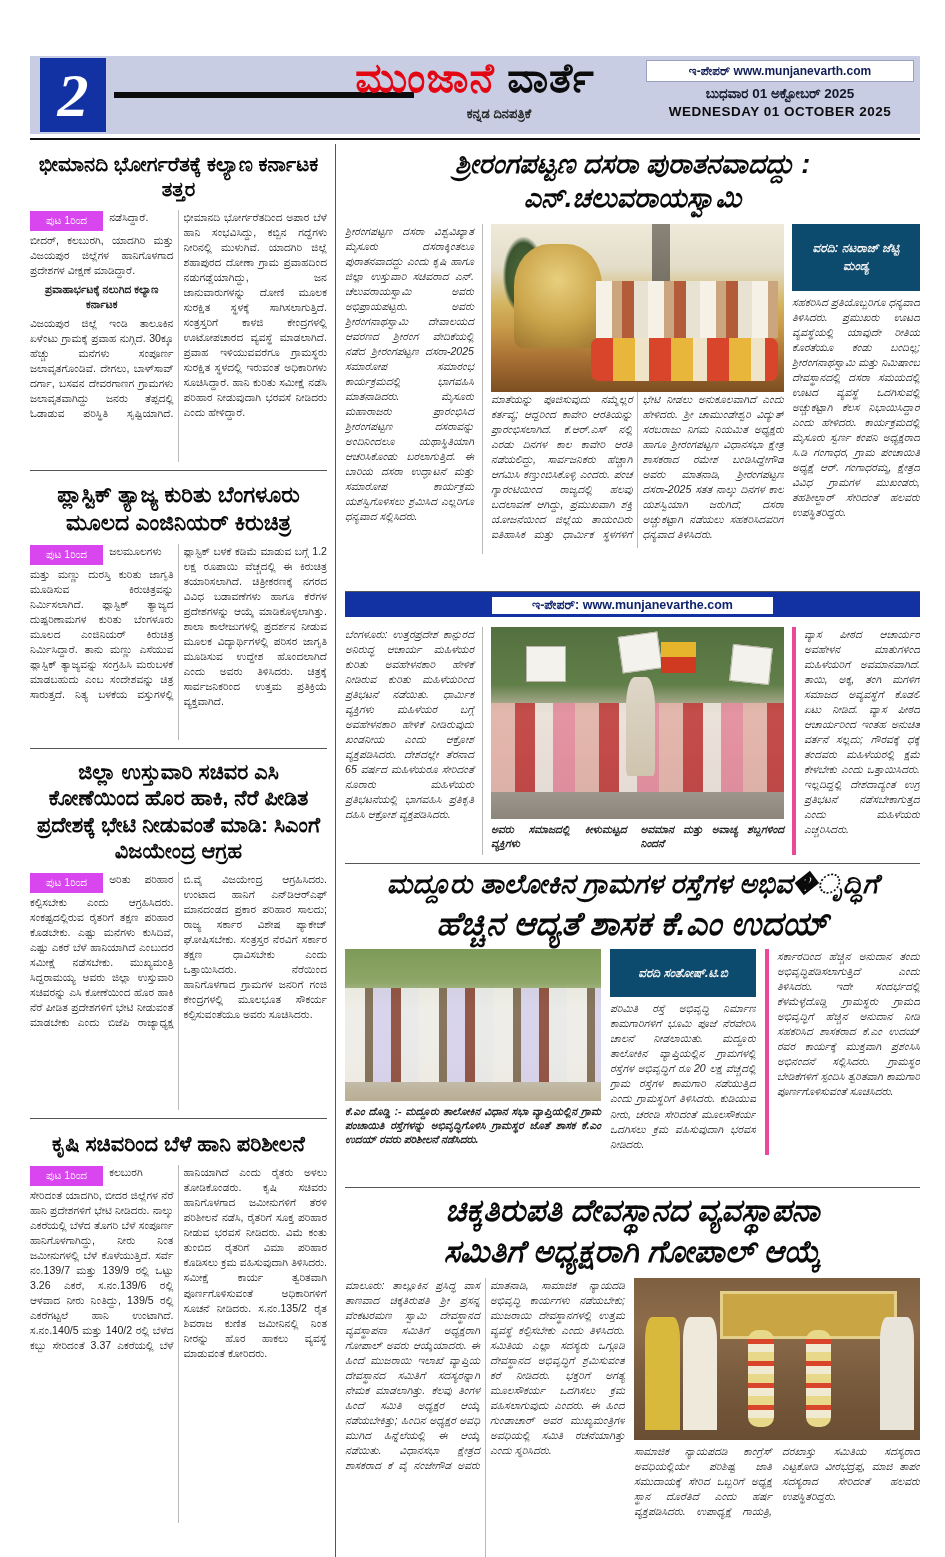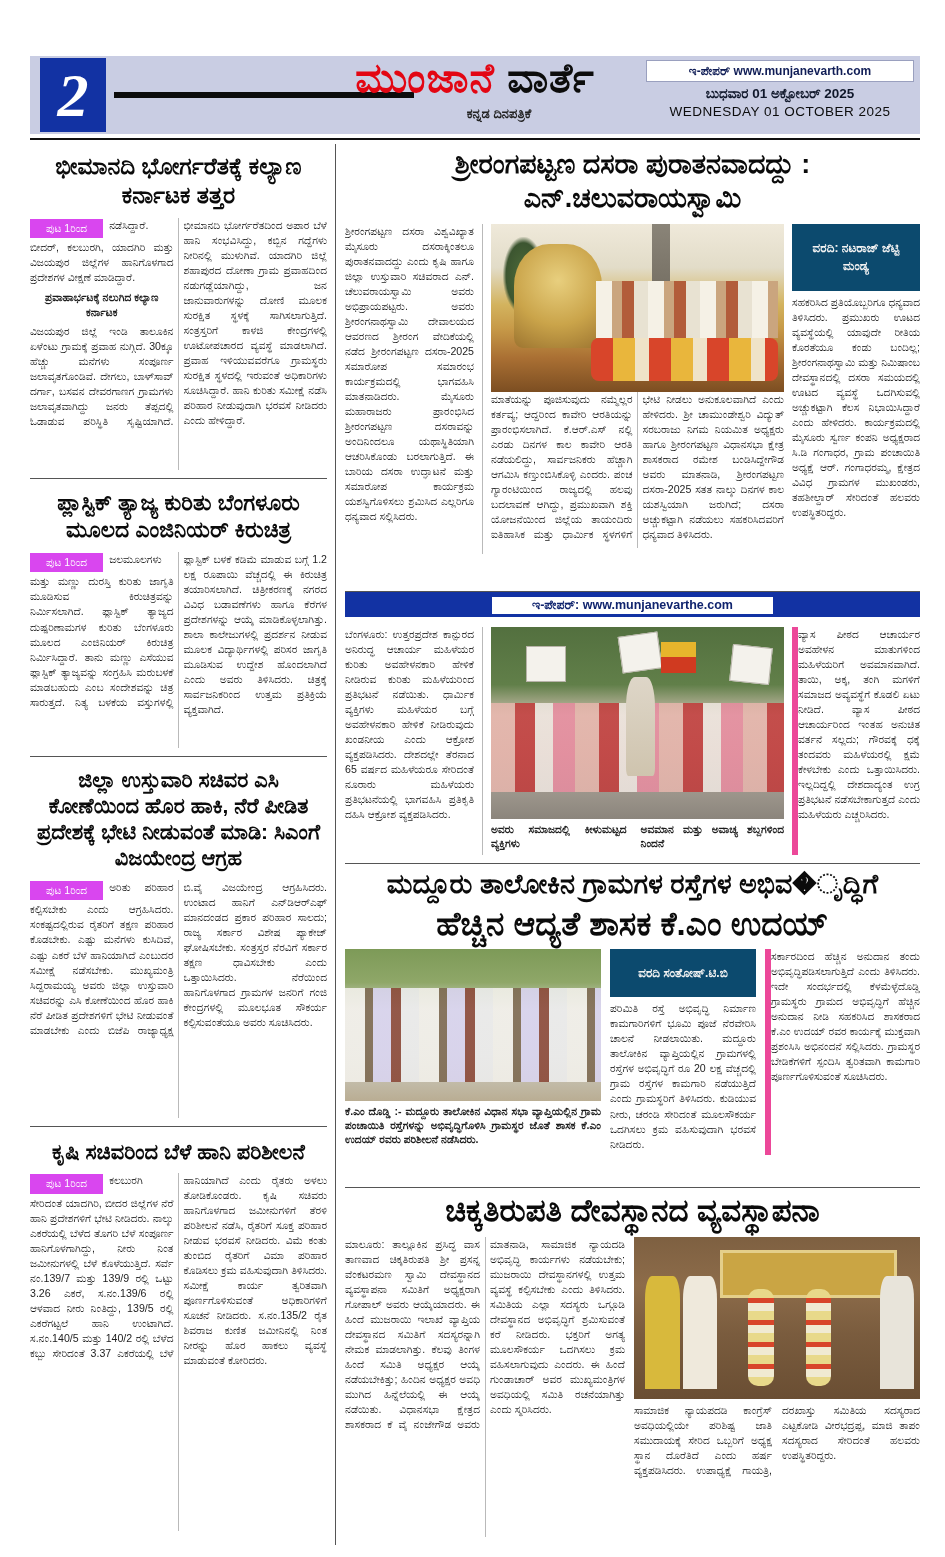--- a/index.html
+++ b/index.html
@@ -12,21 +12,21 @@
     font-size:62px;font-weight:bold;font-style:italic;line-height:1;}
   .band-line{position:absolute;left:84px;top:36px;width:300px;height:6px;background:#0c0c0c;}
   .masthead{position:absolute;left:0;right:0;top:2px;text-align:center;line-height:1;}
   .masthead .kn-title{font-size:41px;font-weight:bold;letter-spacing:1px;}
   .masthead .red{color:#e30613;}
   .masthead .blk{color:#0c0c0c;}
   .masthead .tagline{margin-top:8px;font-size:13px;font-weight:bold;color:#222;margin-left:48px;}
   .band-right{position:absolute;right:6px;top:4px;width:268px;text-align:center;}
   .epaper-box{background:#ffffff;border:1px solid #9aa0bf;padding:3px 8px;font-size:12px;font-weight:bold;color:#101d56;}
   .date-kn{margin-top:4px;font-size:13.5px;font-weight:bold;color:#0f172a;}
-  .date-en{margin-top:2px;font-size:13.5px;font-weight:normal;color:#0c0c0c;letter-spacing:.5px;}
+  .date-en{margin-top:2px;font-size:13.5px;font-weight:bold;color:#0c0c0c;letter-spacing:.5px;}
   .top-rule{height:0;border-top:2px solid #111;margin-top:4px;}
   
   .main{display:grid;grid-template-columns:306px 1fr;column-gap:0;margin-top:4px;}
   .leftcol{border-right:1px solid #555;padding-right:8px;}
   .rightcol{padding-left:9px;}
   
   .hl{font-weight:bold;color:#0b0b0b;text-align:center;line-height:1.25;}
   .badge{display:inline-block;background:#d946ef;color:#fff;font-size:10.5px;font-weight:normal;
     padding:2px 16px 3px;margin:1px 6px 2px 0;vertical-align:top;}
   .byline{background:#0c4a6e;color:#f2f2f2;text-align:center;font-size:12px;font-weight:bold;
@@ -58,29 +58,29 @@
   .ph-temple .banner{position:absolute;left:30%;top:8%;width:60%;height:26%;background:#caa544;border:3px solid #e4cf8a;}
   .ph-temple .garl{position:absolute;width:9%;height:60%;top:32%;background:repeating-linear-gradient(180deg,#e8d98a 0 9px,#d8452a 9px 14px,#f0ead2 14px 22px);border-radius:10px;}
   .ph-temple .g1{left:40%;}
   .ph-temple .g2{left:60%;}
   .ph-temple .fig{position:absolute;top:24%;width:12%;height:70%;background:#efe9dc;border-radius:20% 20% 0 0;}
   .ph-temple .f1{left:4%;background:#d8b93c;}
   .ph-temple .f2{left:17%;}
   .ph-temple .f3{left:86%;background:#e8e4da;}
   .caption{font-size:10.6px;font-weight:bold;line-height:1.35;text-align:justify;margin-top:3px;align-items:flex-end;}
   
-  .r-art{border-bottom:1px solid #555;padding:4px 0 8px;}
+  .r-art{border-bottom:1px solid #555;padding:4px 0 8px;font-style:italic;}
   .dasara-grid{display:grid;grid-template-columns:138px 1fr 128px;column-gap:8px;margin-top:4px;}
   .mid-below{column-count:2;column-gap:10px;column-rule:1px solid #b9b9b9;}
   .blue-banner{background:#1232a3;padding:3px 0;margin:0 0 2px;text-align:center;}
   .blue-banner .inner{display:inline-block;background:#fff;color:#10246e;font-size:12.5px;font-weight:bold;padding:1px 40px;}
   .maddur-grid{display:grid;grid-template-columns:256px 146px 1fr;column-gap:9px;margin-top:4px;}
   .temple-grid{display:grid;grid-template-columns:1fr 286px;column-gap:9px;margin-top:6px;}
   .temple-left{column-count:2;column-gap:10px;column-rule:1px solid #b9b9b9;}
-  .sep-v{border-left:6px solid #ec4899;}
+  .sep-v{border-left:4px solid #ec4899;padding-left:8px;}
   .sep-v-r{border-right:1px solid #b9b9b9;padding-right:8px;}
 </style>
 </head>
 <body>
 
 <div class="page">
 
   <div class="band">
     <div class="pagenum">2</div>
     <div class="band-line"></div>
@@ -97,21 +97,21 @@
       <div class="date-en">WEDNESDAY 01 OCTOBER 2025</div>
     </div>
   </div>
   <div class="top-rule"></div>
 
   <div class="main">
 
     <div class="leftcol">
 
       <div class="art">
-        <div class="hl" style="font-size:23px;padding:2px 4px 8px;">ಭೀಮಾನದಿ ಭೋರ್ಗರೆತಕ್ಕೆ ಕಲ್ಯಾಣ ಕರ್ನಾಟಕ ತತ್ತರ</div>
+        <div class="hl" style="font-size:20px;padding:2px 4px 8px;">ಭೀಮಾನದಿ ಭೋರ್ಗರೆತಕ್ಕೆ ಕಲ್ಯಾಣ ಕರ್ನಾಟಕ ತತ್ತರ</div>
         <div class="body-txt two-col" style="height:252px;">
           <span class="badge">ಪುಟ 1ರಿಂದ</span><span>ನಡೆಸಿದ್ದಾರೆ. ಬೀದರ್, ಕಲಬುರಗಿ, ಯಾದಗಿರಿ ಮತ್ತು ವಿಜಯಪುರ ಜಿಲ್ಲೆಗಳ ಹಾನಿಗೊಳಗಾದ ಪ್ರದೇಶಗಳ ವೀಕ್ಷಣೆ ಮಾಡಿದ್ದಾರೆ.</span>
           <div class="subhead">ಪ್ರವಾಹಾರ್ಭಟಕ್ಕೆ ನಲುಗಿದ ಕಲ್ಯಾಣ ಕರ್ನಾಟಕ</div>
           <span>ವಿಜಯಪುರ ಜಿಲ್ಲೆ ಇಂಡಿ ತಾಲೂಕಿನ ಏಳೆಂಟು ಗ್ರಾಮಕ್ಕೆ ಪ್ರವಾಹ ನುಗ್ಗಿದೆ. 30ಕ್ಕೂ ಹೆಚ್ಚು ಮನೆಗಳು ಸಂಪೂರ್ಣ ಜಲಾವೃತಗೊಂಡಿವೆ. ದೇಗಲು, ಬಾಳ್‌ಸಾವ್ ದರ್ಗಾ, ಬಸವನ ದೇವರಗಾಣಗ ಗ್ರಾಮಗಳು ಜಲಾವೃತವಾಗಿದ್ದು ಜನರು ತೆಪ್ಪದಲ್ಲಿ ಓಡಾಡುವ ಪರಿಸ್ಥಿತಿ ಸೃಷ್ಟಿಯಾಗಿದೆ. ಭೀಮಾನದಿ ಭೋರ್ಗರೆತದಿಂದ ಅಪಾರ ಬೆಳೆ ಹಾನಿ ಸಂಭವಿಸಿದ್ದು, ಕಬ್ಬಿನ ಗದ್ದೆಗಳು ನೀರಿನಲ್ಲಿ ಮುಳುಗಿವೆ. ಯಾದಗಿರಿ ಜಿಲ್ಲೆ ಶಹಾಪುರದ ದೋಣಾ ಗ್ರಾಮ ಪ್ರವಾಹದಿಂದ ನಡುಗಡ್ಡೆಯಾಗಿದ್ದು, ಜನ ಜಾನುವಾರುಗಳನ್ನು ದೋಣಿ ಮೂಲಕ ಸುರಕ್ಷಿತ ಸ್ಥಳಕ್ಕೆ ಸಾಗಿಸಲಾಗುತ್ತಿದೆ. ಸಂತ್ರಸ್ತರಿಗೆ ಕಾಳಜಿ ಕೇಂದ್ರಗಳಲ್ಲಿ ಊಟೋಪಚಾರದ ವ್ಯವಸ್ಥೆ ಮಾಡಲಾಗಿದೆ. ಪ್ರವಾಹ ಇಳಿಯುವವರೆಗೂ ಗ್ರಾಮಸ್ಥರು ಸುರಕ್ಷಿತ ಸ್ಥಳದಲ್ಲಿ ಇರುವಂತೆ ಅಧಿಕಾರಿಗಳು ಸೂಚಿಸಿದ್ದಾರೆ. ಹಾನಿ ಕುರಿತು ಸಮೀಕ್ಷೆ ನಡೆಸಿ ಪರಿಹಾರ ನೀಡುವುದಾಗಿ ಭರವಸೆ ನೀಡಿದರು ಎಂದು ಹೇಳಿದ್ದಾರೆ.</span>
         </div>
       </div>
 
       <div class="art">
         <div class="hl" style="font-size:22px;padding:4px 4px 8px;">ಪ್ಲಾಸ್ಟಿಕ್ ತ್ಯಾಜ್ಯ ಕುರಿತು ಬೆಂಗಳೂರು ಮೂಲದ ಎಂಜಿನಿಯರ್ ಕಿರುಚಿತ್ರ</div>
         <div class="body-txt two-col" style="height:196px;">
@@ -205,20 +205,21 @@
             <div class="byline">ವರದಿ ಸಂತೋಷ್.ಟಿ.ಬಿ</div>
             <div class="body-txt" style="height:178px;margin-top:4px;">ಪರಿಮಿತಿ ರಸ್ತೆ ಅಭಿವೃದ್ಧಿ ನಿರ್ಮಾಣ ಕಾಮಗಾರಿಗಳಿಗೆ ಭೂಮಿ ಪೂಜೆ ನೆರವೇರಿಸಿ ಚಾಲನೆ ನೀಡಲಾಯಿತು. ಮದ್ದೂರು ತಾಲೋಕಿನ ವ್ಯಾಪ್ತಿಯಲ್ಲಿನ ಗ್ರಾಮಗಳಲ್ಲಿ ರಸ್ತೆಗಳ ಅಭಿವೃದ್ಧಿಗೆ ರೂ 20 ಲಕ್ಷ ವೆಚ್ಚದಲ್ಲಿ ಗ್ರಾಮ ರಸ್ತೆಗಳ ಕಾಮಗಾರಿ ನಡೆಯುತ್ತಿದೆ ಎಂದು ಗ್ರಾಮಸ್ಥರಿಗೆ ತಿಳಿಸಿದರು. ಕುಡಿಯುವ ನೀರು, ಚರಂಡಿ ಸೇರಿದಂತೆ ಮೂಲಸೌಕರ್ಯ ಒದಗಿಸಲು ಕ್ರಮ ವಹಿಸುವುದಾಗಿ ಭರವಸೆ ನೀಡಿದರು.</div>
           </div>
           <div class="body-txt sep-v" style="height:206px;">ಸರ್ಕಾರದಿಂದ ಹೆಚ್ಚಿನ ಅನುದಾನ ತಂದು ಅಭಿವೃದ್ಧಿಪಡಿಸಲಾಗುತ್ತಿದೆ ಎಂದು ತಿಳಿಸಿದರು. ಇದೇ ಸಂದರ್ಭದಲ್ಲಿ ಕೆಳಮೆಳ್ಳೆದೊಡ್ಡಿ ಗ್ರಾಮಸ್ಥರು ಗ್ರಾಮದ ಅಭಿವೃದ್ಧಿಗೆ ಹೆಚ್ಚಿನ ಅನುದಾನ ನೀಡಿ ಸಹಕರಿಸಿದ ಶಾಸಕರಾದ ಕೆ.ಎಂ ಉದಯ್ ರವರ ಕಾರ್ಯಕ್ಕೆ ಮುಕ್ತವಾಗಿ ಪ್ರಶಂಸಿಸಿ ಅಭಿನಂದನೆ ಸಲ್ಲಿಸಿದರು. ಗ್ರಾಮಸ್ಥರ ಬೇಡಿಕೆಗಳಿಗೆ ಸ್ಪಂದಿಸಿ ತ್ವರಿತವಾಗಿ ಕಾಮಗಾರಿ ಪೂರ್ಣಗೊಳಿಸುವಂತೆ ಸೂಚಿಸಿದರು.</div>
         </div>
       </div>
 
       <div class="r-art" style="border-bottom:none;">
         <div class="hl">
           <div style="font-size:31px;">ಚಿಕ್ಕತಿರುಪತಿ ದೇವಸ್ಥಾನದ ವ್ಯವಸ್ಥಾಪನಾ</div>
+          <div style="font-size:31px;padding-top:2px;">ಸಮಿತಿಗೆ ಅಧ್ಯಕ್ಷರಾಗಿ ಗೋಪಾಲ್ ಆಯ್ಕೆ</div>
         </div>
         <div class="temple-grid">
           <div class="body-txt temple-left" style="height:300px;">ಮಾಲೂರು: ತಾಲ್ಲೂಕಿನ ಪ್ರಸಿದ್ಧ ವಾಸ ತಾಣವಾದ ಚಿಕ್ಕತಿರುಪತಿ ಶ್ರೀ ಪ್ರಸನ್ನ ವೆಂಕಟರಮಣ ಸ್ವಾಮಿ ದೇವಸ್ಥಾನದ ವ್ಯವಸ್ಥಾಪನಾ ಸಮಿತಿಗೆ ಅಧ್ಯಕ್ಷರಾಗಿ ಗೋಪಾಲ್ ಅವರು ಆಯ್ಕೆಯಾದರು. ಈ ಹಿಂದೆ ಮುಜರಾಯಿ ಇಲಾಖೆ ವ್ಯಾಪ್ತಿಯ ದೇವಸ್ಥಾನದ ಸಮಿತಿಗೆ ಸದಸ್ಯರನ್ನಾಗಿ ನೇಮಕ ಮಾಡಲಾಗಿತ್ತು. ಕೆಲವು ತಿಂಗಳ ಹಿಂದೆ ಸಮಿತಿ ಅಧ್ಯಕ್ಷರ ಆಯ್ಕೆ ನಡೆಯಬೇಕಿತ್ತು; ಹಿಂದಿನ ಅಧ್ಯಕ್ಷರ ಅವಧಿ ಮುಗಿದ ಹಿನ್ನೆಲೆಯಲ್ಲಿ ಈ ಆಯ್ಕೆ ನಡೆಯಿತು. ವಿಧಾನಸಭಾ ಕ್ಷೇತ್ರದ ಶಾಸಕರಾದ ಕೆ ವೈ ನಂಜೇಗೌಡ ಅವರು ಮಾತನಾಡಿ, ಸಾಮಾಜಿಕ ನ್ಯಾಯದಡಿ ಅಭಿವೃದ್ಧಿ ಕಾರ್ಯಗಳು ನಡೆಯಬೇಕು; ಮುಜರಾಯಿ ದೇವಸ್ಥಾನಗಳಲ್ಲಿ ಉತ್ತಮ ವ್ಯವಸ್ಥೆ ಕಲ್ಪಿಸಬೇಕು ಎಂದು ತಿಳಿಸಿದರು. ಸಮಿತಿಯ ಎಲ್ಲಾ ಸದಸ್ಯರು ಒಗ್ಗೂಡಿ ದೇವಸ್ಥಾನದ ಅಭಿವೃದ್ಧಿಗೆ ಶ್ರಮಿಸುವಂತೆ ಕರೆ ನೀಡಿದರು. ಭಕ್ತರಿಗೆ ಅಗತ್ಯ ಮೂಲಸೌಕರ್ಯ ಒದಗಿಸಲು ಕ್ರಮ ವಹಿಸಲಾಗುವುದು ಎಂದರು. ಈ ಹಿಂದೆ ಗುಂಡಾಚಾರ್ ಅವರ ಮುಖ್ಯಮಂತ್ರಿಗಳ ಅವಧಿಯಲ್ಲಿ ಸಮಿತಿ ರಚನೆಯಾಗಿತ್ತು ಎಂದು ಸ್ಮರಿಸಿದರು.</div>
           <div>
             <div class="photo ph-temple">
               <div class="banner"></div>
               <div class="garl g1"></div>
               <div class="garl g2"></div>
               <div class="fig f1"></div>
               <div class="fig f2"></div>

